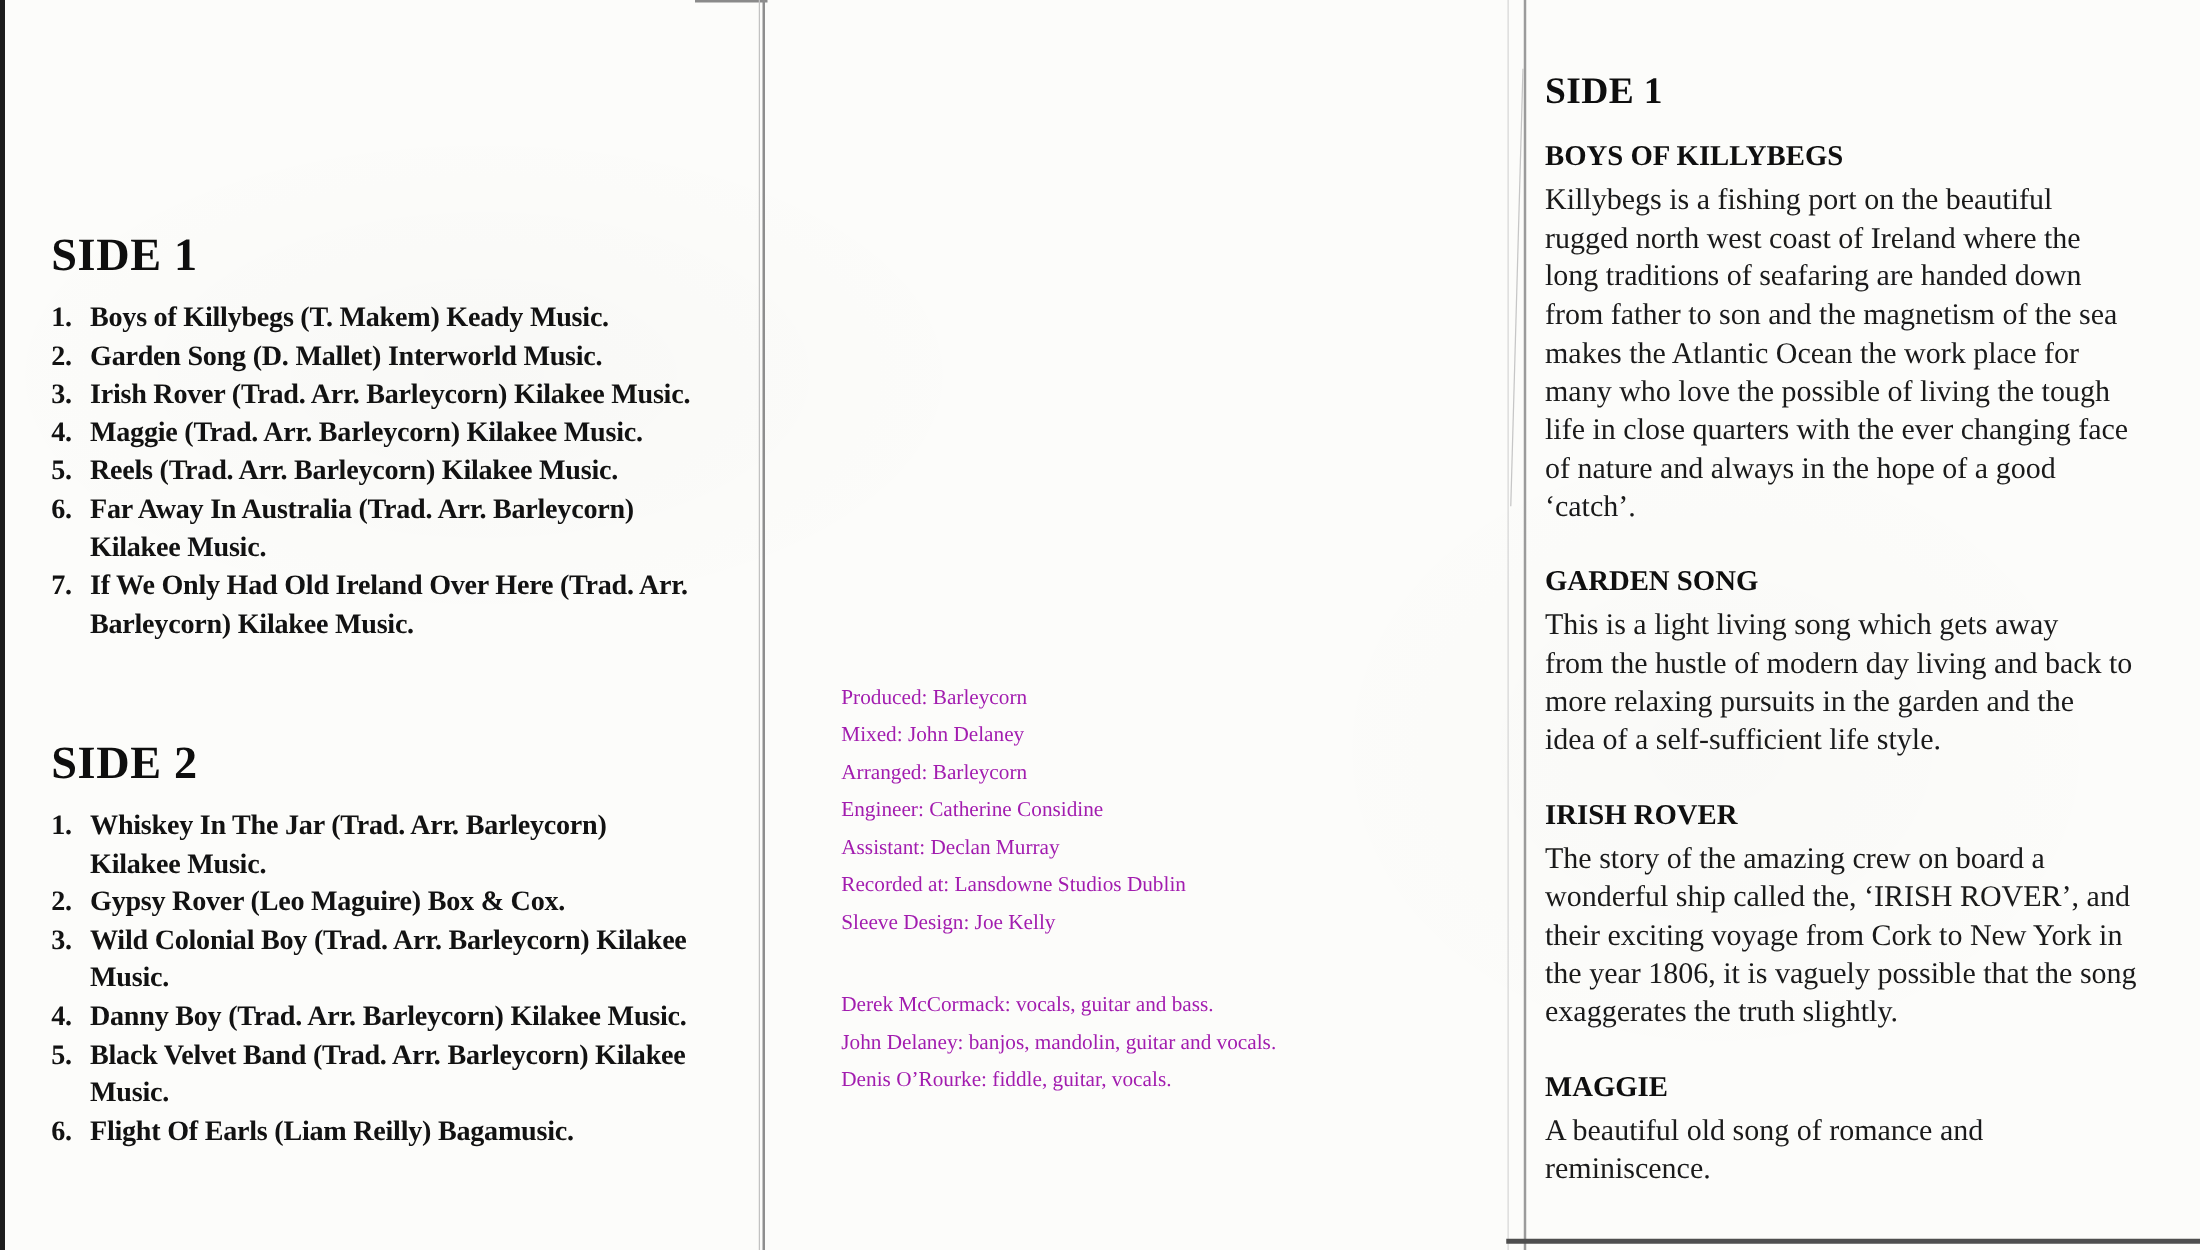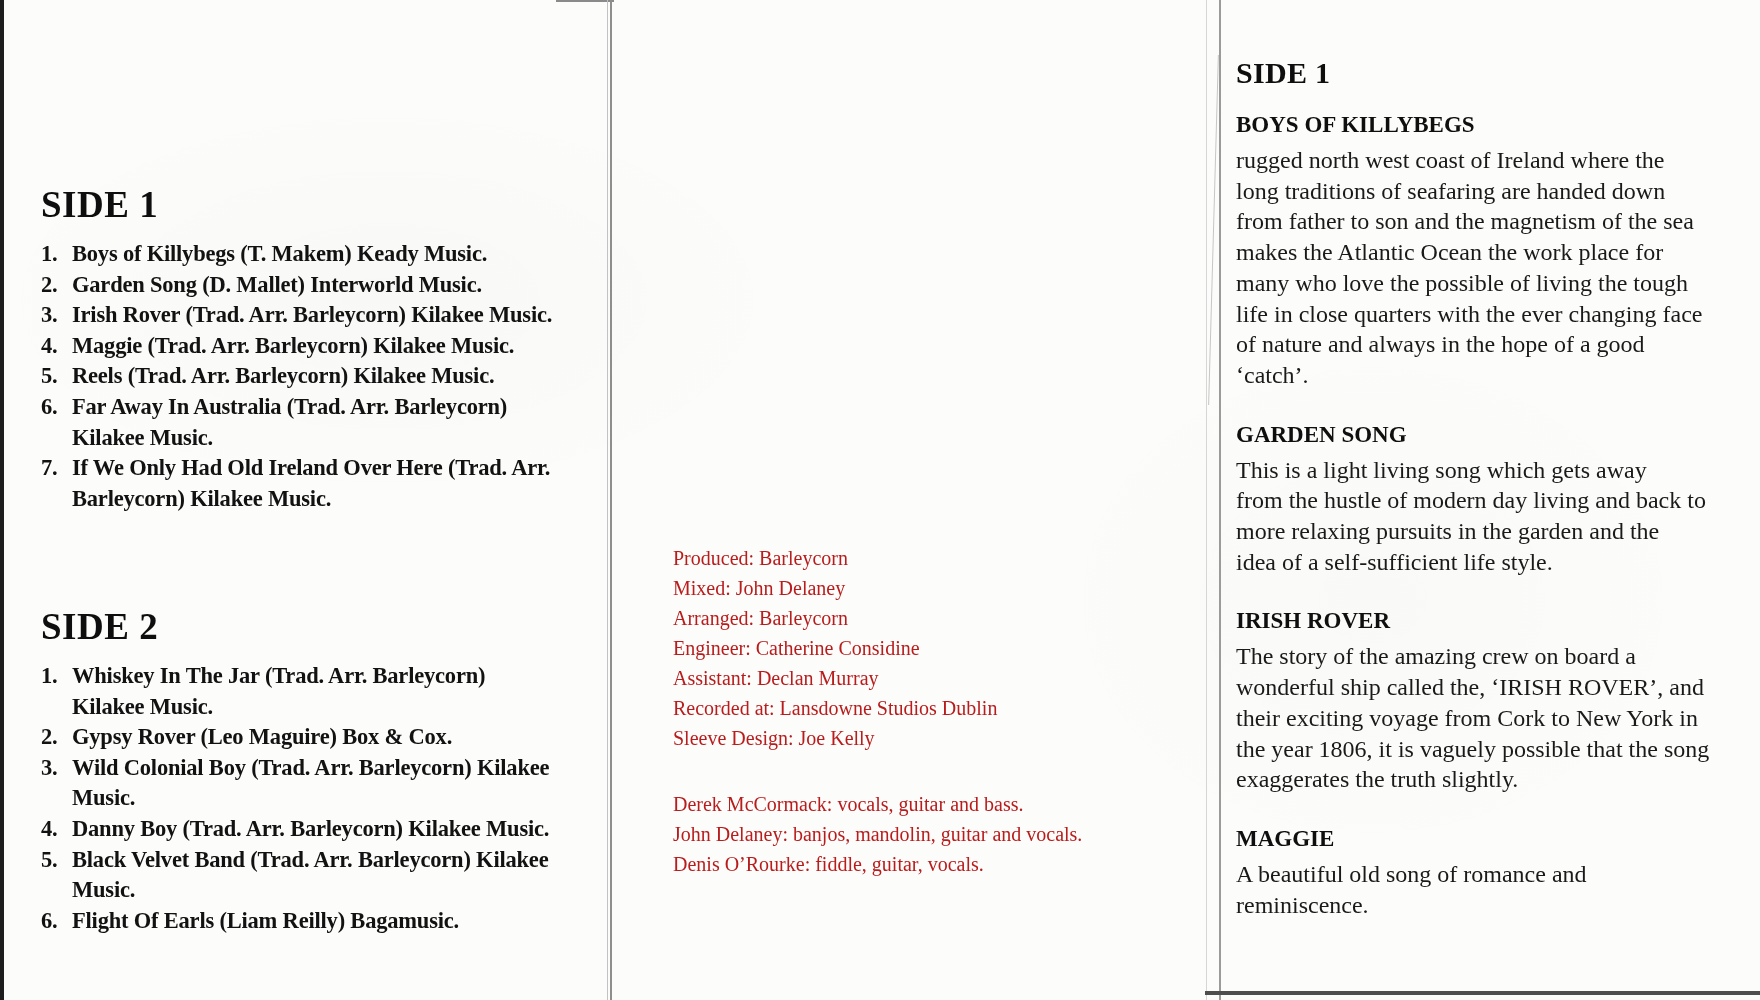--- a/index.html
+++ b/index.html
@@ -32,37 +32,37 @@
     position: absolute; left: 1205px; top: 991px; width: 555px; height: 4px;
     background: #4e4e4e;
   }
   .edge-nick-top {
     position: absolute; left: 556px; top: 0; width: 58px; height: 2px; background: #8a8a8a;
   }
 
   
   .side-block { position: absolute; left: 41px; width: 545px; }
   .side1-block { top: 186px; }
-  .side2-block { top: 608px; }
+  .side2-block { top: 592px; }
   .side-heading {
     font-size: 37px; font-weight: 700; line-height: 1;
     margin: 0 0 16px 0; letter-spacing: 0.5px; color: #0e0e0e;
   }
   .track-list { }
   .track {
     position: relative; padding-left: 31px;
     font-weight: 700; font-size: 22.5px; line-height: 30.6px;
     letter-spacing: -0.2px; color: #121212;
   }
   .track-num { position: absolute; left: 0; top: 0; }
   .track-line { white-space: nowrap; }
 
   
   .middle-panel { position: absolute; left: 673px; top: 543px; width: 500px; }
-  .text-line { font-size: 20px; line-height: 30px; white-space: nowrap; color: #b91c1c; }
+  .text-line { font-size: 17px; line-height: 30px; white-space: nowrap; color: #a21caf; }
   .band-block { margin-top: 36px; }
 
   
   .right-panel { position: absolute; left: 1236px; top: 58px; width: 520px; }
   .right-side-heading {
     font-size: 30px; font-weight: 700; line-height: 1;
     margin: 0 0 24px 0; letter-spacing: 0.3px; color: #0e0e0e;
   }
   .song-title {
     font-size: 23px; font-weight: 700; line-height: 26px;
@@ -196,20 +196,21 @@
       </div>
   </div>
 </div>
 
 <div class="right-panel">
   <h2 class="right-side-heading">SIDE 1</h2>
   <div id="songs-list">
       <div class="song">
         <h3 class="song-title">BOYS OF KILLYBEGS</h3>
         <div class="song-paragraph">
+          <div class="song-line">Killybegs is a fishing port on the beautiful</div>
           <div class="song-line">rugged north west coast of Ireland where the</div>
           <div class="song-line">long traditions of seafaring are handed down</div>
           <div class="song-line">from father to son and the magnetism of the sea</div>
           <div class="song-line">makes the Atlantic Ocean the work place for</div>
           <div class="song-line">many who love the possible of living the tough</div>
           <div class="song-line">life in close quarters with the ever changing face</div>
           <div class="song-line">of nature and always in the hope of a good</div>
           <div class="song-line">‘catch’.</div>
         </div>
       </div>

